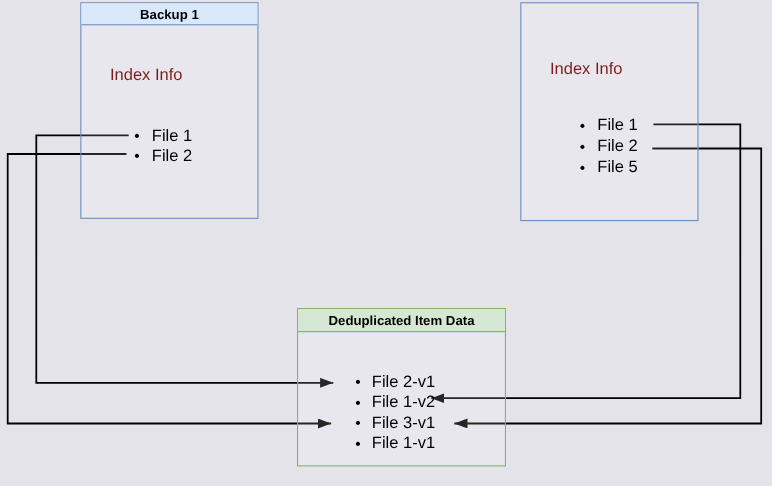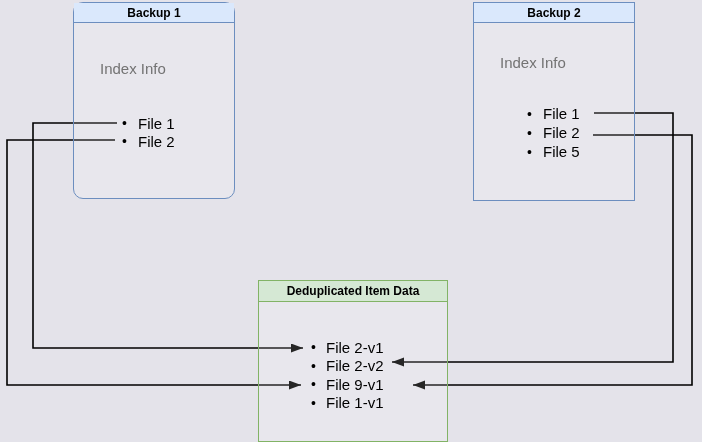--- a/index.html
+++ b/index.html
@@ -39,21 +39,21 @@
   .green .node-header {
     height: 21px;
     line-height: 21px;
     background: #d5e8d4;
     border-bottom: 1.5px solid #82b366;
   }
   .index-label {
     position: absolute;
     font-size: 15px;
     line-height: 18px;
-    color: #737373;
+    color: #7f1d1d;
     white-space: nowrap;
   }
   .file-list { position: absolute; }
   .file-row {
     display: flex;
     align-items: center;
     font-size: 15px;
     color: #000000;
     white-space: nowrap;
   }
@@ -74,23 +74,23 @@
     height: 442px;
     pointer-events: none;
   }
   .edge {
     fill: none;
     stroke: #000000;
     stroke-width: 1.6px;
   }
 
   
-  #backup1-box { left: 73px; top: 2px; width: 162px; height: 197px; border-radius: 10px; }
+  #backup1-box { left: 73px; top: 2px; width: 162px; height: 197px; }
   #backup2-box { left: 473px; top: 2px; width: 162px; height: 199px; }
-  #dedup-box   { left: 258px; top: 280px; width: 190px; height: 162px; }
+  #dedup-box   { left: 270px; top: 280px; width: 190px; height: 144px; }
 
   #backup1-box .index-label { left: 26px; top: 57px; }
   #backup2-box .index-label { left: 26px; top: 51px; }
 
   #backup1-box .file-list { left: 48px; top: 111px; }
   #backup2-box .file-list { left: 53px; top: 101px; }
   #dedup-box   .file-list { left: 52px; top: 57px; }
 </style>
 </head>
 <body>
@@ -120,21 +120,20 @@
         <span class="file-label">File 1</span>
       </div>
       <div class="file-row">
         <span class="bullet">•</span>
         <span class="file-label">File 2</span>
       </div>
     </div>
   </div>
 
   <div class="node blue" id="backup2-box">
-    <div class="node-header">Backup 2</div>
     <div class="index-label">Index Info</div>
     <div class="file-list row-h19">
       <div class="file-row">
         <span class="bullet">•</span>
         <span class="file-label">File 1</span>
       </div>
       <div class="file-row">
         <span class="bullet">•</span>
         <span class="file-label">File 2</span>
       </div>
@@ -147,25 +146,25 @@
 
   <div class="node green" id="dedup-box">
     <div class="node-header">Deduplicated Item Data</div>
     <div class="file-list dedup-list row-h185">
       <div class="file-row">
         <span class="bullet">•</span>
         <span class="file-label">File 2-v1</span>
       </div>
       <div class="file-row">
         <span class="bullet">•</span>
-        <span class="file-label">File 2-v2</span>
+        <span class="file-label">File 1-v2</span>
       </div>
       <div class="file-row">
         <span class="bullet">•</span>
-        <span class="file-label">File 9-v1</span>
+        <span class="file-label">File 3-v1</span>
       </div>
       <div class="file-row">
         <span class="bullet">•</span>
         <span class="file-label">File 1-v1</span>
       </div>
     </div>
   </div>
 
 </div>
 

